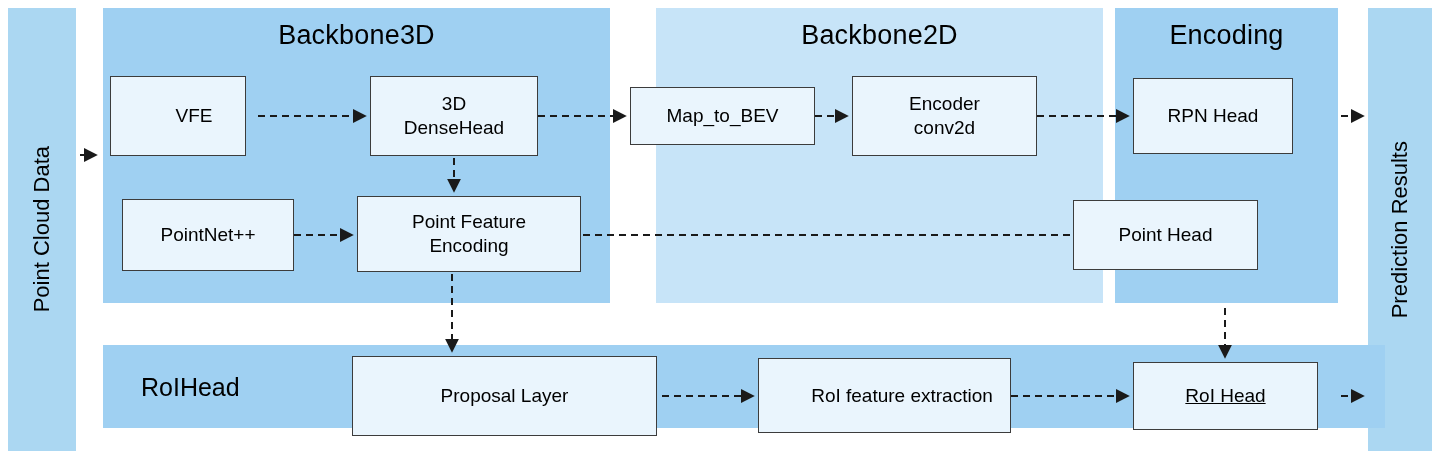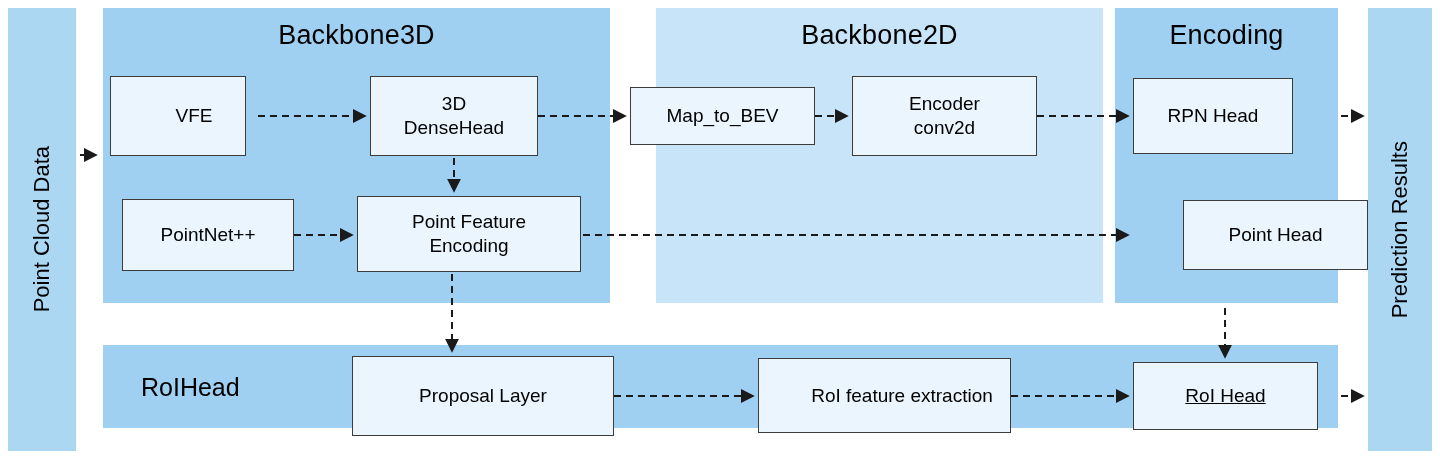--- a/index.html
+++ b/index.html
@@ -56,21 +56,21 @@
   </div>
 
   <div class="region light" style="left:610px; top:8px; width:447px; height:295px;">
     <div class="region-title">Backbone2D</div>
   </div>
 
   <div class="region medium" style="left:1115px; top:8px; width:223px; height:295px;">
     <div class="region-title">Encoding</div>
   </div>
 
-  <div class="region medium" style="left:103px; top:345px; width:1235px; height:83px;">
+  <div class="region medium" style="left:103px; top:345px; width:1235px; height:83px;padding-left:47px;">
     <div class="roi-title">RoIHead</div>
   </div>
 
   <svg class="arrows" width="1440" height="459" viewBox="0 0 1440 459">
     <defs>
       <marker id="ah" viewBox="0 0 10 10" refX="8" refY="5" markerWidth="7" markerHeight="7" orient="auto-start-reverse">
         <path d="M0,0 L10,5 L0,10 z" fill="#1a1a1a"></path>
       </marker>
     </defs>
     <g stroke="#1a1a1a" stroke-width="2" stroke-dasharray="7 5" fill="none">
@@ -101,21 +101,21 @@
   <div class="node" style="left:357px; top:196px; width:224px; height:76px;">Point Feature
 Encoding</div>
 
   <div class="node" style="left:630px; top:87px; width:185px; height:58px;">Map_to_BEV</div>
 
   <div class="node" style="left:852px; top:76px; width:185px; height:80px;">Encoder
 conv2d</div>
 
   <div class="node" style="left:1133px; top:78px; width:160px; height:76px;">RPN Head</div>
 
-  <div class="node" style="left:1183px; top:200px; width:185px; height:70px;">Point Head</div>
+  <div class="node" style="left:1073px; top:200px; width:185px; height:70px;">Point Head</div>
 
-  <div class="node" style="left:352px; top:356px; width:262px; height:80px;">Proposal Layer</div>
+  <div class="node" style="left:352px; top:356px; width:305px; height:80px;">Proposal Layer</div>
 
   <div class="node" style="left:758px; top:358px; width:253px; height:75px;padding-left:35px;">RoI feature extraction</div>
 
   <div class="node" style="left:1133px; top:362px; width:185px; height:68px;text-decoration:underline;">RoI Head</div>
 
 </div>
 
 </body></html>

